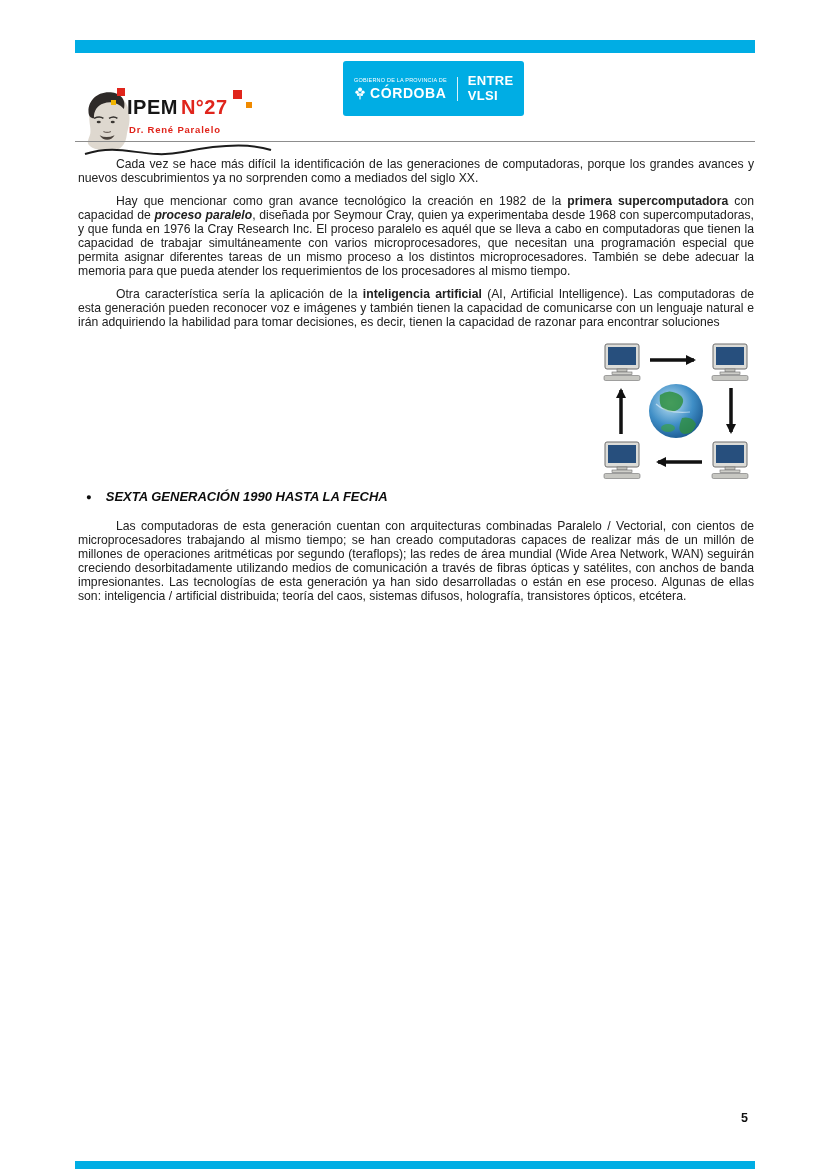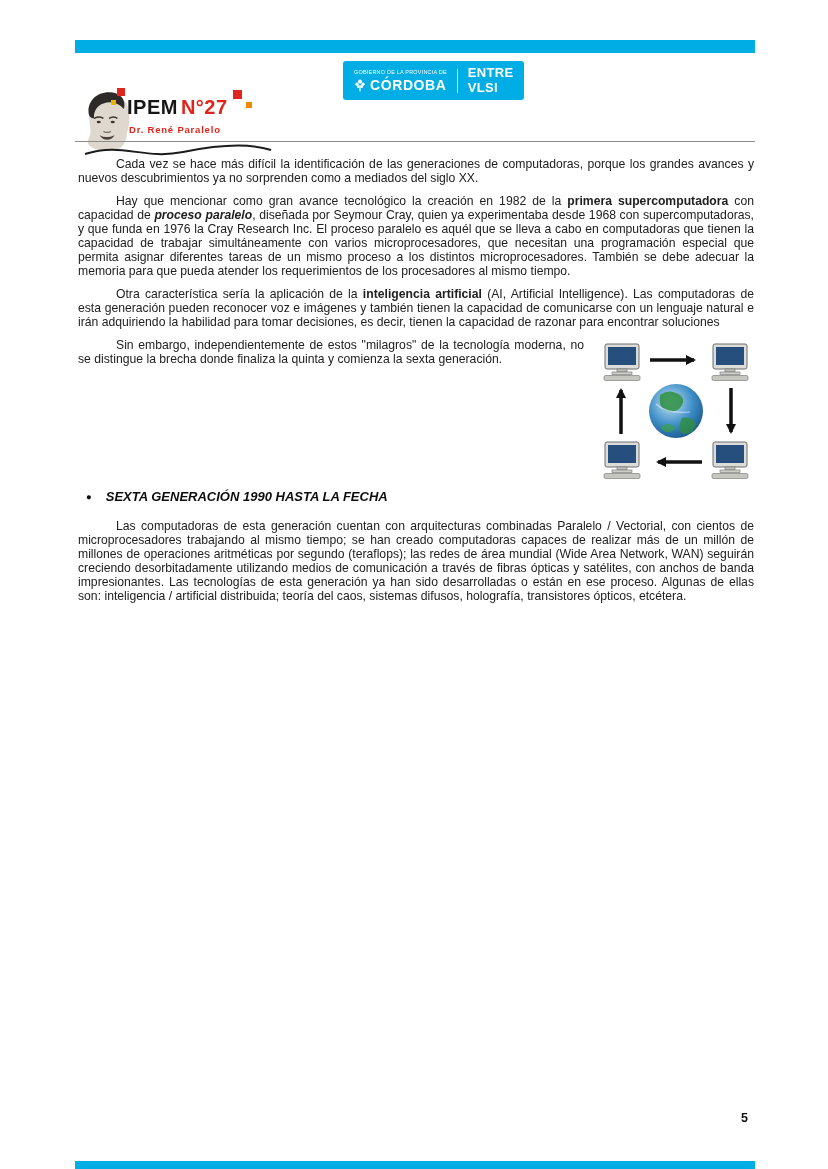--- a/index.html
+++ b/index.html
@@ -25,21 +25,21 @@
   .logo-title .n27{color:var(--brand-red);margin-left:3px;}
   .logo-sub{position:absolute;left:48px;top:36px;font-size:9.5px;font-weight:bold;color:var(--brand-red);letter-spacing:0.8px;white-space:nowrap;}
   .flourish{position:absolute;left:2px;top:52px;}
   .sq{position:absolute;background:var(--brand-red);}
   .sq1{left:36px;top:0;width:8px;height:8px;}
   .sq2{left:152px;top:2px;width:9px;height:9px;}
   .sq3{left:165px;top:14px;width:6px;height:6px;background:#f08a00;}
   .sq4{left:30px;top:12px;width:5px;height:5px;background:#f0b400;}
 
   
-  .gov-badge{position:absolute;left:268px;top:5px;height:39px;background:var(--accent);border-radius:3px;display:flex;align-items:center;gap:10px;padding:5px 11px;color:#fff;}
+  .gov-badge{position:absolute;left:268px;top:5px;height:55px;background:var(--accent);border-radius:3px;display:flex;align-items:center;gap:10px;padding:5px 11px;color:#fff;}
   .gov-small{font-size:5.5px;letter-spacing:0.2px;margin-bottom:2px;white-space:nowrap;}
   .gov-name-row{display:flex;align-items:center;gap:4px;}
   .gov-name{font-size:14px;font-weight:bold;letter-spacing:0.6px;}
   .gov-div{width:1px;height:24px;background:rgba(255,255,255,0.85);}
   .gov-right{font-size:13px;font-weight:bold;line-height:1.12;letter-spacing:0.3px;}
 
   .rule{position:absolute;left:75px;top:141px;width:680px;height:1px;background:#8d8d8d;}
 
   
   .content{position:absolute;left:78px;top:157px;width:676px;color:var(--text);font-size:12.2px;line-height:14px;text-align:justify;}
@@ -153,21 +153,20 @@
           <line x1="23" y1="94" x2="23" y2="50" stroke="#111" stroke-width="3.5" marker-end="url(#ah)"></line>
         </g>
         <g>
           <circle cx="78" cy="71" r="27" fill="url(#gg)"></circle>
           <path d="M62,55 q8,-6 16,-2 q10,4 6,12 q-4,8 -14,6 q-10,-2 -8,-16z" fill="#2f8f3f" opacity="0.85"></path>
           <path d="M84,78 q10,-2 14,6 q-2,10 -12,10 q-8,-2 -2,-16z" fill="#2f8f3f" opacity="0.8"></path>
           <ellipse cx="70" cy="88" rx="7" ry="4" fill="#3aa04a" opacity="0.7"></ellipse>
           <path d="M58,64 q10,10 34,8" stroke="#e8f4fb" stroke-width="1.2" fill="none" opacity="0.6"></path>
         </g>
       </svg>
-      <p><span>Sin embargo, independientemente de estos "milagros" de la tecnología moderna, no se distingue la brecha donde finaliza la quinta y comienza la sexta generación.</span></p>
     </div>
 
     <div class="heading">
       <span class="bullet">●</span>
       <span>SEXTA GENERACIÓN 1990 HASTA LA FECHA</span>
     </div>
 
     <p><span>Las computadoras de esta generación cuentan con arquitecturas combinadas Paralelo / Vectorial, con cientos de microprocesadores trabajando al mismo tiempo; se han creado computadoras capaces de realizar más de un millón de millones de operaciones aritméticas por segundo (teraflops); las redes de área mundial (Wide Area Network, WAN) seguirán creciendo desorbitadamente utilizando medios de comunicación a través de fibras ópticas y satélites, con anchos de banda impresionantes. Las tecnologías de esta generación ya han sido desarrolladas o están en ese proceso. Algunas de ellas son: inteligencia / artificial distribuida; teoría del caos, sistemas difusos, holografía, transistores ópticos, etcétera.</span></p>
 
   </div>

